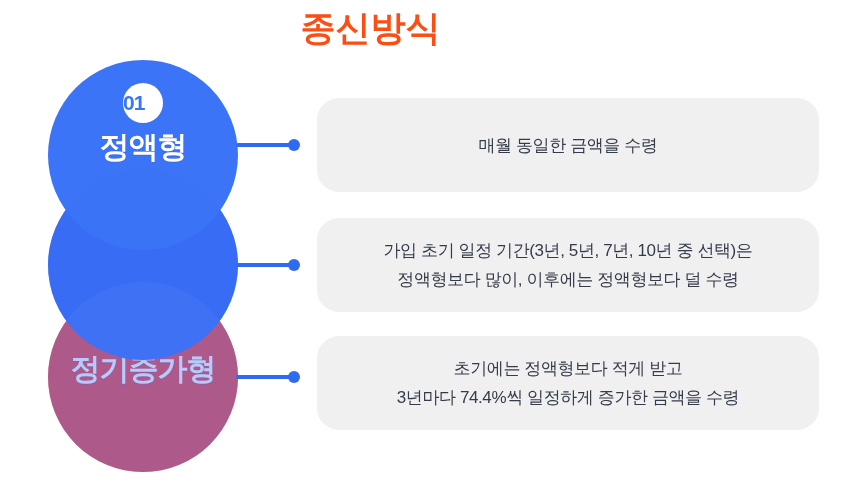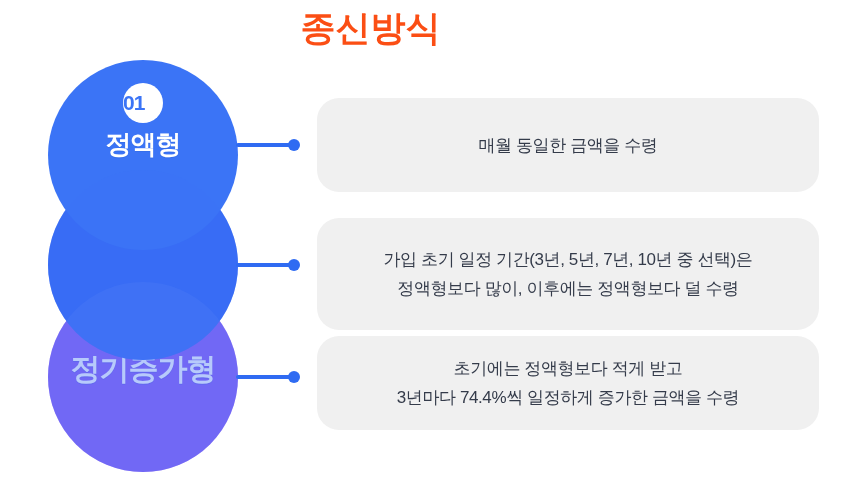--- a/index.html
+++ b/index.html
@@ -55,21 +55,21 @@
     background: #3B74F6;
     left: 48px;
     display: flex;
     flex-direction: column;
     align-items: center;
     justify-content: flex-start;
     box-sizing: border-box;
   }
   .circle.c1 { top: 60px;  background: #3B74F6; z-index: 3; }
   .circle.c2 { top: 170px; background: #3567F4; z-index: 2; }
-  .circle.c3 { top: 282px; background: #8b5cf6; z-index: 1; }
+  .circle.c3 { top: 282px; background: #ef4444; z-index: 1; }
 
   
   .blend {
     position: absolute;
     width: 190px;
     height: 190px;
     border-radius: 50%;
     left: 48px;
     pointer-events: none;
   }
@@ -96,21 +96,21 @@
     position: relative;
     z-index: 6;
     margin-top: 4px;
     color: #ffffff;
     font-size: 29px;
     font-weight: 700;
     letter-spacing: -1px;
     white-space: nowrap;
     text-shadow: 0 1px 0 rgba(40,90,200,0.25);
   }
-  .circle.c1 .circle-label { font-size: 26px; }
+  .circle.c1 .circle-label { font-size: 30px; }
   .circle.c2 .circle-label { font-size: 28px; }
   .circle.c3 .circle-label { font-size: 30px; }
 
   
   .connector {
     position: absolute;
     z-index: 7;
     height: 14px;
     left: 236px;
     width: 64px;
@@ -153,21 +153,21 @@
   .info-text {
     color: #343B4A;
     font-size: 17px;
     font-weight: 400;
     line-height: 29px;
     text-align: center;
     letter-spacing: -0.4px;
     white-space: pre-line;
   }
   .info-box.x1 { top: 98px;  height: 94px; }
-  .info-box.x2 { top: 218px; height: 112px; }
+  .info-box.x2 { top: 218px; height: 94px; }
   .info-box.x3 { top: 336px; height: 94px; }
 </style>
 </head>
 <body>
 
 <div id="stage">
 
   <div id="title">종신방식</div>
 
   <div id="circles">

